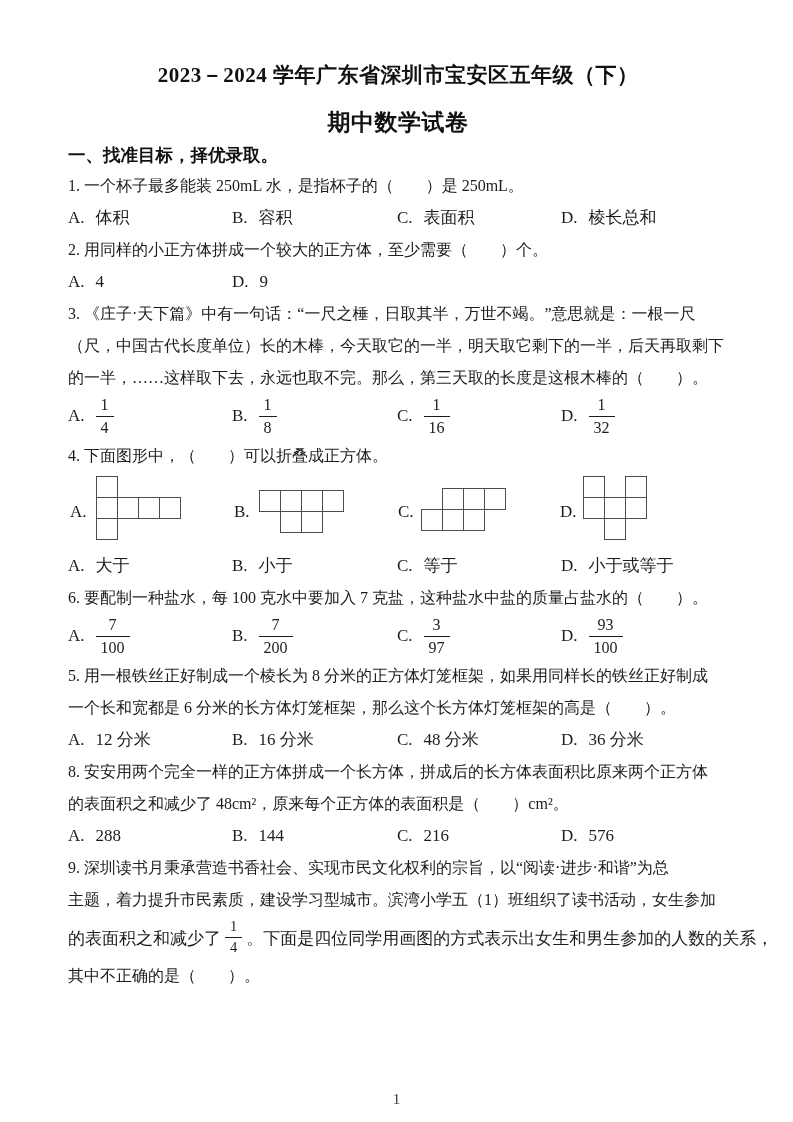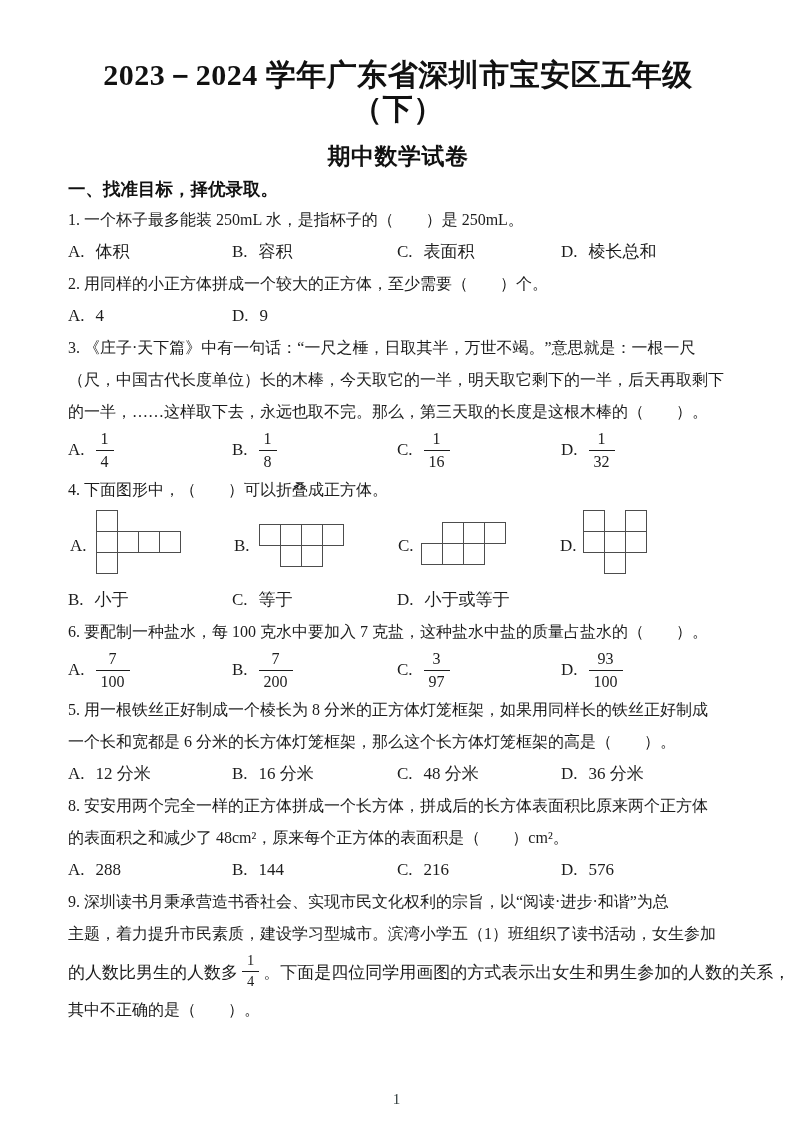--- a/index.html
+++ b/index.html
@@ -2,21 +2,21 @@
 <html><head>
 <meta charset="utf-8">
 <style>
   html,body{margin:0;padding:0;}
   body{
     width:793px;height:1122px;background:#ffffff;position:relative;overflow:hidden;
     font-family:"Liberation Serif","DejaVu Serif",serif;color:#1c1c1c;
   }
   .page{padding:58px 65px 0 68px;}
   .title{
-    text-align:center;font-weight:bold;font-size:30px;line-height:34px;margin:0;
+    text-align:center;font-weight:bold;font-size:21px;line-height:34px;margin:0;
     letter-spacing:0.5px;color:#111;
   }
   .title.t1{margin-bottom:14px;}
   .title.t2{font-size:23px;}
   .section-hd{font-size:17.5px;font-weight:bold;line-height:30px;color:#111;}
   .qline{font-size:16px;line-height:32px;white-space:nowrap;color:#1c1c1c;}
   .opts{
     display:grid;grid-template-columns:164px 165px 164px auto;
     font-size:17px;line-height:32px;
   }
@@ -111,20 +111,21 @@
         <div class="net-cell" style="left: 0px; top: 0px;"></div>
         <div class="net-cell" style="left: 42px; top: 0px;"></div>
         <div class="net-cell" style="left: 0px; top: 21px;"></div>
         <div class="net-cell" style="left: 21px; top: 21px;"></div>
         <div class="net-cell" style="left: 42px; top: 21px;"></div>
         <div class="net-cell" style="left: 21px; top: 42px;"></div>
       </div>
   </div>
 
   <div class="opts">
+    <div class="opt"><span class="ol">A.</span><span>大于</span></div>
     <div class="opt"><span class="ol">B.</span><span>小于</span></div>
     <div class="opt"><span class="ol">C.</span><span>等于</span></div>
     <div class="opt"><span class="ol">D.</span><span>小于或等于</span></div>
   </div>
 
   <div class="qline">6. 要配制一种盐水，每 100 克水中要加入 7 克盐，这种盐水中盐的质量占盐水的（　　）。</div>
   <div class="opts frac-row">
     <div class="opt"><span class="ol">A.</span><span class="frac"><span class="num">7</span><span class="den">100</span></span></div>
     <div class="opt"><span class="ol">B.</span><span class="frac"><span class="num">7</span><span class="den">200</span></span></div>
     <div class="opt"><span class="ol">C.</span><span class="frac"><span class="num">3</span><span class="den">97</span></span></div>
@@ -145,21 +146,21 @@
   <div class="opts">
     <div class="opt"><span class="ol">A.</span><span>288</span></div>
     <div class="opt"><span class="ol">B.</span><span>144</span></div>
     <div class="opt"><span class="ol">C.</span><span>216</span></div>
     <div class="opt"><span class="ol">D.</span><span>576</span></div>
   </div>
 
   <div class="qline">9. 深圳读书月秉承营造书香社会、实现市民文化权利的宗旨，以“阅读·进步·和谐”为总</div>
   <div class="qline">主题，着力提升市民素质，建设学习型城市。滨湾小学五（1）班组织了读书活动，女生参加</div>
   <div class="tall-line">
-    <span>的人数比男生的人数多</span>
+    <span>的表面积之和减少了</span>
       <span class="frac inline">
         <span class="num">1</span>
         <span class="den">4</span>
       </span>
       <span>。下面是四位同学用画图的方式表示出女生和男生参加的人数的关系，</span>
   </div>
   <div class="qline">其中不正确的是（　　）。</div>
 
 </div>
 

